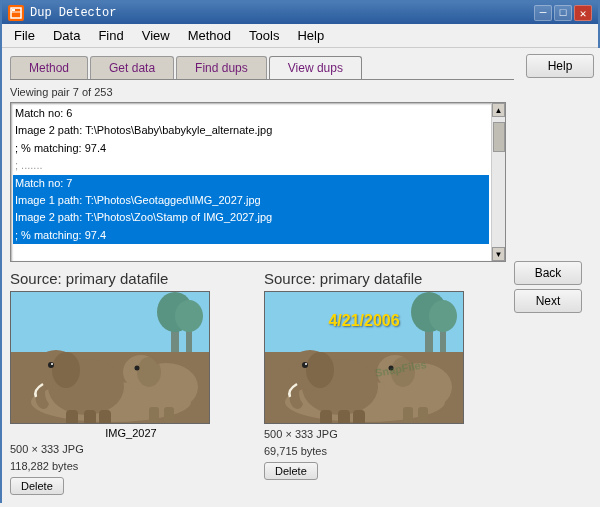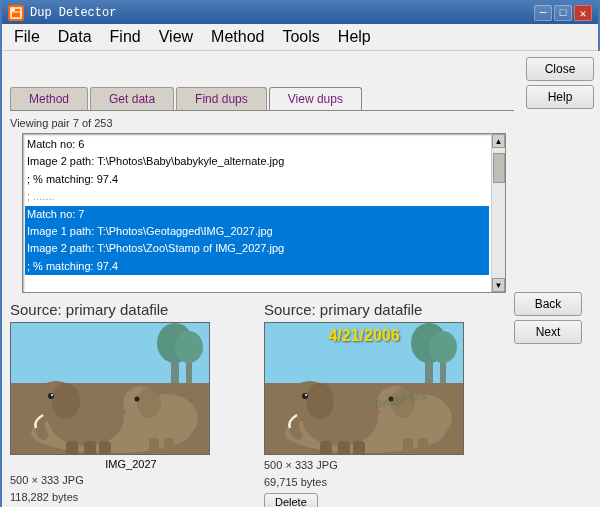--- a/index.html
+++ b/index.html
@@ -42,21 +42,21 @@
     .menu-bar {
       background: #f0f0f0;
       border-bottom: 1px solid #ccc;
       display: flex;
       padding: 2px 4px;
       gap: 2px;
     }
     .menu-item {
       padding: 2px 8px;
       cursor: pointer;
-      font-size: 16px;
+      font-size: 13px;
       border-radius: 2px;
     }
 
     
     .main-window {
       background: #f0f0f0;
       width: 600px;
       border: 2px solid #888;
       border-top: none;
     }
@@ -153,21 +153,21 @@
       background: linear-gradient(to bottom, #f5f5f5, #e0e0e0);
       border: 1px solid #999;
       border-radius: 3px;
       cursor: pointer;
       font-size: 11px;
     }
 
     
     .date-overlay {
       position: absolute;
-      top: 4px;
+      top: 20px;
       left: 50%;
       transform: translateX(-50%);
       color: #FFD700;
       font-size: 16px;
       font-weight: bold;
       font-family: Arial, sans-serif;
       text-shadow: 1px 1px 2px rgba(0,0,0,0.5);
       white-space: nowrap;
       z-index: 10;
     }
@@ -205,31 +205,30 @@
   <div class="main-window" style="border:none;">
 
     <div style="display:flex; justify-content: space-between; align-items: flex-end; padding: 6px 8px 0 8px;">
       <div style="display:flex; gap:2px; border-bottom: 1px solid #888; width: calc(100% - 80px);">
         <div class="tab">Method</div>
         <div class="tab">Get data</div>
         <div class="tab">Find dups</div>
         <div class="tab active">View dups</div>
       </div>
       <div style="display:flex; flex-direction:column; gap:4px; padding-bottom:2px; padding-left:8px;">
-        <button class="win-button">Close</button>
         <button class="win-button">Help</button>
       </div>
     </div>
 
     <div style="display:flex; padding: 6px 8px 8px 8px; background:#f0f0f0; gap:8px;">
 
       <div style="flex:1;">
         <div class="viewing-label">Viewing pair 7 of 253</div>
 
-        <div style="position:relative; height:160px; border: 1px solid #888; box-shadow: inset 1px 1px 2px #aaa; background:white;margin-left:12px;">
+        <div style="position:relative; height:160px; border: 1px solid #888; box-shadow: inset 1px 1px 2px #aaa; background:white;">
           <div style="position:absolute; left:0; right:14px; top:0; bottom:0; overflow:hidden; padding:2px; font-size:11px;">
             <div class="list-item">Match no: 6</div>
             <div class="list-item" style="overflow:hidden; text-overflow:ellipsis;">Image 2 path: T:\Photos\Baby\babykyle_alternate.jpg</div>
             <div class="list-item">; % matching: 97.4</div>
             <div class="list-item separator">; .......</div>
             <div class="list-item selected">Match no: 7</div>
             <div class="list-item selected" style="overflow:hidden; text-overflow:ellipsis;">Image 1 path: T:\Photos\Geotagged\IMG_2027.jpg</div>
             <div class="list-item selected" style="overflow:hidden; text-overflow:ellipsis;">Image 2 path: T:\Photos\Zoo\Stamp of IMG_2027.jpg</div>
             <div class="list-item selected">; % matching: 97.4</div>
 

